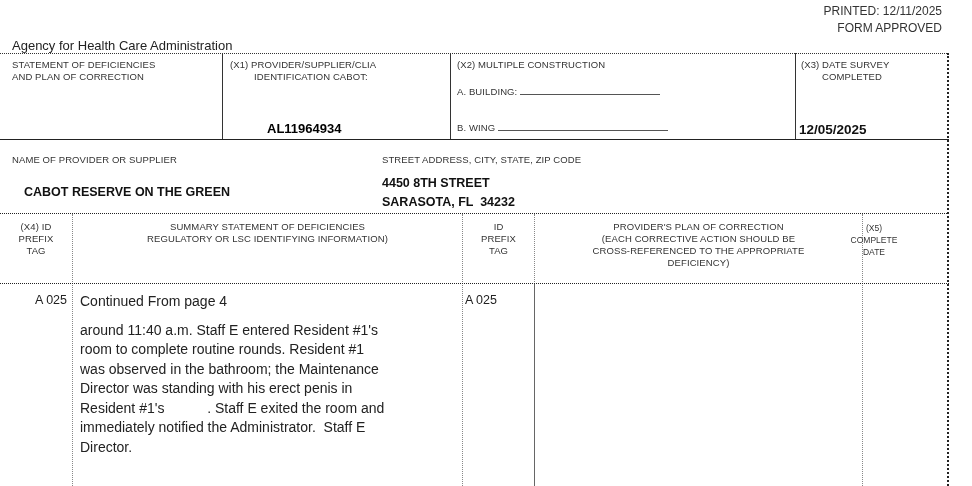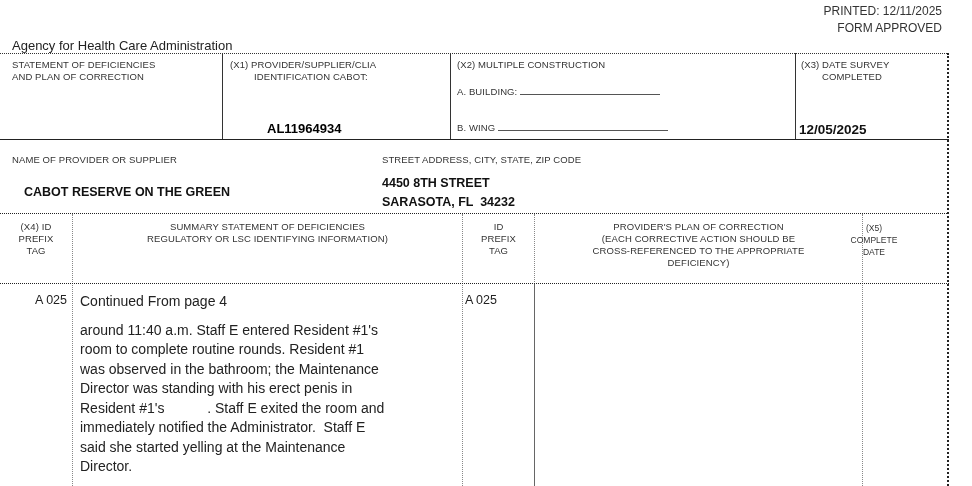--- a/index.html
+++ b/index.html
@@ -109,21 +109,20 @@
 
 <div class="abs" style="left:80px; top:292px; width:380px;">
   <div class="body-text">Continued From page 4</div>
   <div style="margin-top:9px;">
     <div class="body-text" style="white-space:pre;">around 11:40 a.m. Staff E entered Resident #1's</div>
     <div class="body-text" style="white-space:pre;">room to complete routine rounds. Resident #1</div>
     <div class="body-text" style="white-space:pre;">was observed in the bathroom; the Maintenance</div>
     <div class="body-text" style="white-space:pre;">Director was standing with his erect penis in</div>
     <div class="body-text" style="white-space:pre;">Resident #1's           . Staff E exited the room and</div>
     <div class="body-text" style="white-space:pre;">immediately notified the Administrator.  Staff E</div>
-    <div class="body-text" style="white-space:pre;">said she started yelling at the Maintenance</div>
     <div class="body-text" style="white-space:pre;">Director.</div>
   </div>
 </div>
 
 <div class="abs" style="left:465px; top:293px; font-size:12.5px; color:#222;">A 025</div>
 
 <div class="abs" style="left:540px; top:292px; width:318px; height:190px;"></div>
 
 <div class="abs" style="left:866px; top:292px; width:78px; height:190px;"></div>
 

